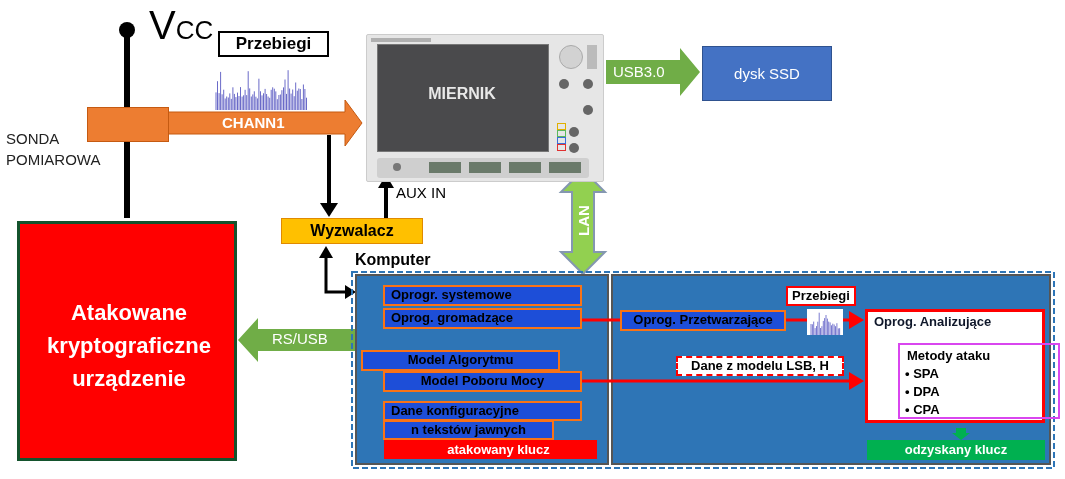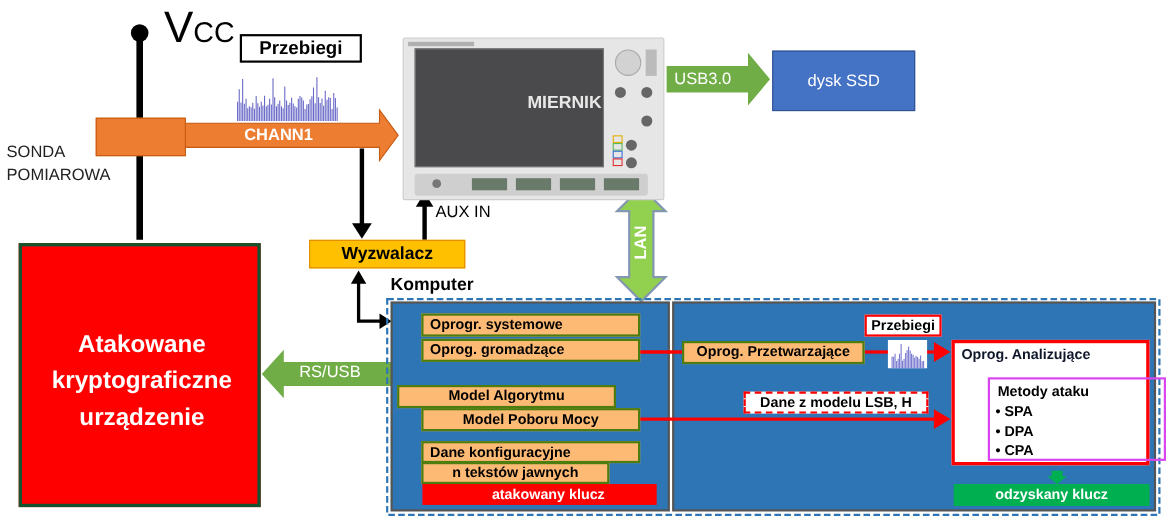--- a/index.html
+++ b/index.html
@@ -1,20 +1,20 @@
 <!DOCTYPE html>
 <html><head>
 <meta charset="utf-8">
 <style>
   html, body { margin:0; padding:0; background:#ffffff; }
   body { width:1065px; height:479px; position:relative; overflow:hidden; font-family:"Liberation Sans", sans-serif; }
   .abs { position:absolute; }
   .bold { font-weight:bold; }
   svg.overlay { position:absolute; left:0; top:0; }
-  .wbox { position:absolute; background:#fdba74; border:2px solid #4d7c0f; box-sizing:border-box; font-weight:bold; font-size:13px; color:#000; line-height:16px; white-space:nowrap; }
+  .wbox { position:absolute; background:#1d4ed8; border:2px solid #f97316; box-sizing:border-box; font-weight:bold; font-size:13px; color:#000; line-height:16px; white-space:nowrap; }
   .center { text-align:center; }
   .left { padding-left:6px; }
 </style>
 </head>
 <body>
 
 <svg class="overlay" width="1065" height="479">
   <defs>
     <marker id="blk" markerWidth="8" markerHeight="8" refX="6" refY="4" orient="auto" markerUnits="strokeWidth">
       <path d="M0,0 L7,4 L0,8 Z" fill="#000"></path>
@@ -133,21 +133,21 @@
 <div class="abs" style="left:6px;top:128px;font-size:15px;color:#222;line-height:21px;">
   <div>SONDA</div>
   <div>POMIAROWA</div>
 </div>
 
 <div class="abs bold" style="left:222px;top:114px;font-size:15px;color:#fff;">CHANN1</div>
 
 <div class="abs" style="left:366px;top:34px;width:236px;height:146px;background:#e6e6e6;border:1px solid #ccc;border-radius:2px;">
   <div class="abs" style="left:4px;top:3px;width:60px;height:4px;background:#b0b0b0;"></div>
   <div class="abs" style="left:10px;top:9px;width:170px;height:106px;background:#4a4a4c;border:1px solid #777;"></div>
-  <div class="abs bold" style="left:10px;top:50px;width:170px;text-align:right;font-size:16px;color:#e8e8e8;">MIERNIK</div>
+  <div class="abs bold" style="left:10px;top:50px;width:170px;text-align:center;font-size:16px;color:#e8e8e8;">MIERNIK</div>
 
   <div class="abs" style="left:186px;top:8px;width:46px;height:110px;">
     <div class="abs" style="left:6px;top:2px;width:22px;height:22px;border-radius:50%;background:#d2d2d2;border:1px solid #aaa;"></div>
     <div class="abs" style="left:34px;top:2px;width:10px;height:24px;background:#bbb;"></div>
     <div class="abs" style="left:6px;top:36px;width:10px;height:10px;border-radius:50%;background:#666;"></div>
     <div class="abs" style="left:30px;top:36px;width:10px;height:10px;border-radius:50%;background:#666;"></div>
     <div class="abs" style="left:30px;top:62px;width:10px;height:10px;border-radius:50%;background:#666;"></div>
     <div class="abs" style="left:4px;top:80px;width:7px;height:5px;border:1px solid #e0b000;"></div>
     <div class="abs" style="left:4px;top:87px;width:7px;height:5px;border:1px solid #5cb85c;"></div>
     <div class="abs" style="left:4px;top:94px;width:7px;height:5px;border:1px solid #3a6fd8;"></div>

